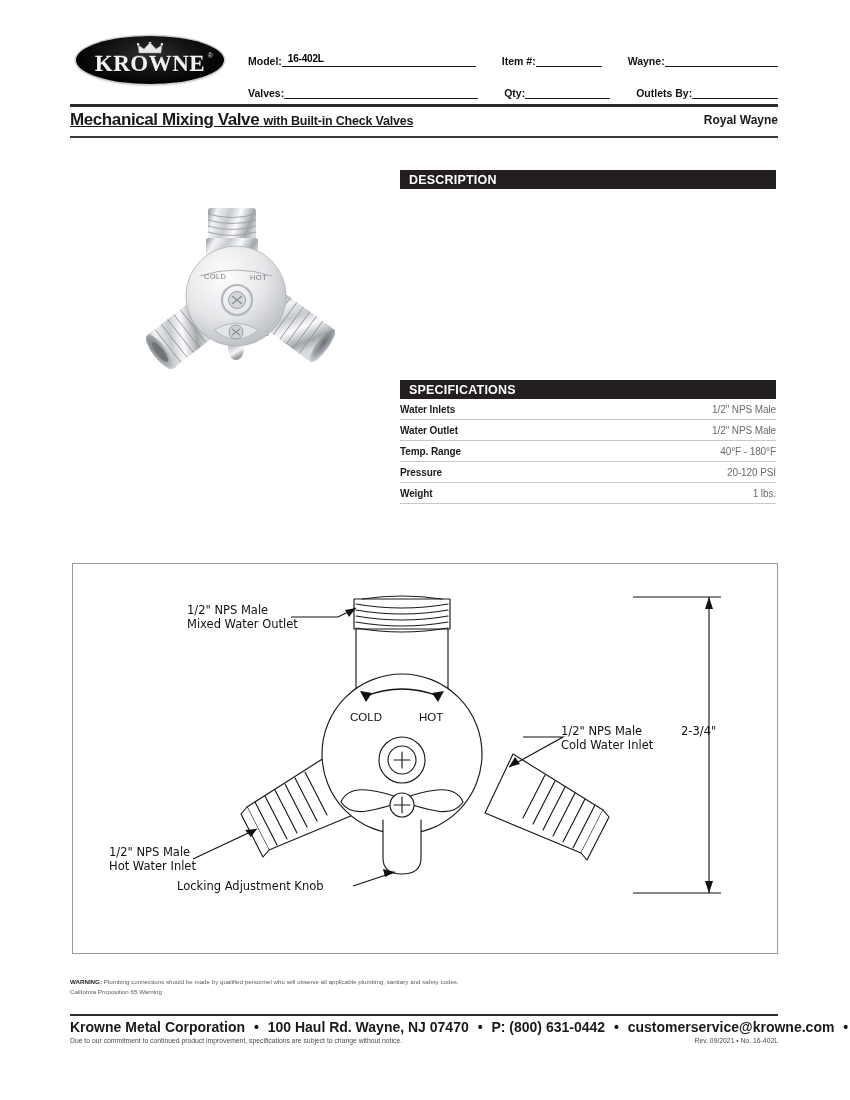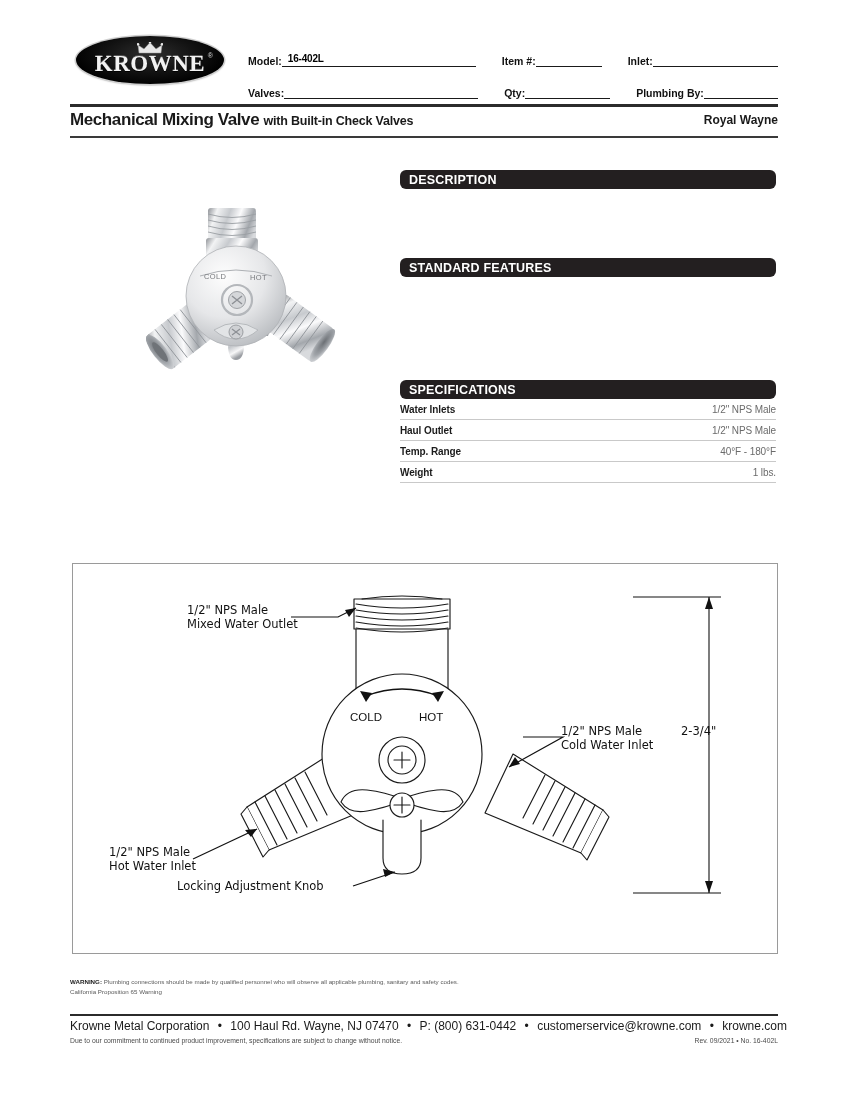--- a/index.html
+++ b/index.html
@@ -140,20 +140,21 @@
     height: 22px;
   }
   .title-main {
     position: absolute;
     left: 0; top: 0;
     font-size: 17px;
     font-weight: bold;
     letter-spacing: -0.4px;
     color: #1a1a1a;
     white-space: nowrap;
+    text-decoration: underline;
   }
   .title-sub {
     font-size: 12.5px;
     font-weight: bold;
     letter-spacing: -0.2px;
   }
   .title-series {
     position: absolute;
     right: 0; top: 3px;
     font-size: 12px;
@@ -169,21 +170,20 @@
     height: 19px;
     background: #231f20;
     color: #fff;
     font-size: 12.5px;
     font-weight: bold;
     letter-spacing: 0.2px;
     display: flex;
     align-items: center;
     padding-left: 9px;
     box-sizing: border-box;
-    border-radius: 6px;
   }
   .bullets {
     position: absolute;
     left: 400px;
     width: 376px;
   }
   .bullet {
     position: relative;
     padding-left: 15px;
     font-size: 9.6px;
@@ -287,22 +287,22 @@
     top: 1014px;
     width: 708px;
     height: 1.8px;
     background: #2b2b2b;
   }
   .footline {
     position: absolute;
     left: 70px;
     top: 1019px;
     width: 708px;
-    font-size: 12px;
-    font-weight: normal;
+    font-size: 14px;
+    font-weight: bold;
     color: #1a1a1a;
     white-space: nowrap;
   }
   .footdot { padding: 0 5px; }
   .footnote {
     position: absolute;
     left: 70px;
     top: 1037px;
     font-size: 6.8px;
     color: #4a4a4a;
@@ -341,38 +341,38 @@
         <span class="flabel">Model:</span>
         <span class="fline" style="width:194px;">
           <span class="fval">16-402L</span>
         </span>
         <span class="sp"></span>
         <span class="flabel">Item #:</span>
         <span class="fline" style="width:66px;">
           <span class="fval" style="font-size:11px;"></span>
         </span>
         <span class="sp"></span>
-        <span class="flabel">Inlet:</span>
+        <span class="flabel">Wayne:</span>
         <span class="fline" style="flex:1;">
           <span class="fval" style="font-size:11px;"></span>
         </span>
       </div>
 
       <div class="frow r2">
         <span class="flabel">Valves:</span>
         <span class="fline" style="width:194px;">
           <span class="fval" style="font-size:11px;"></span>
         </span>
         <span class="sp"></span>
         <span class="flabel">Qty:</span>
         <span class="fline" style="width:85px;">
           <span class="fval" style="font-size:11px;"></span>
         </span>
         <span class="sp"></span>
-        <span class="flabel">Plumbing By:</span>
+        <span class="flabel">Outlets By:</span>
         <span class="fline" style="flex:1;">
           <span class="fval" style="font-size:11px;"></span>
         </span>
       </div>
     </div>
   </div>
 
   <div class="rule-thick" style="top:104px;"></div>
 
   <div class="titlebar">
@@ -465,35 +465,38 @@
       <circle cx="97" cy="110" r="8.5" fill="#d5d7da" stroke="#9fa2a6" stroke-width="1"></circle>
       <path d="M92 106 l10 8 M102 106 l-10 8" stroke="#8d9095" stroke-width="1.4"></path>
       <path d="M74 140 q22 -14 44 0 q-10 9 -22 9 q-12 0 -22 -9" fill="#e2e4e6" stroke="#b1b4b8" stroke-width="0.9"></path>
       <circle cx="96" cy="142" r="7" fill="#cfd1d4" stroke="#9b9ea2" stroke-width="1"></circle>
       <path d="M92 139 l8 6 M100 139 l-8 6" stroke="#8d9095" stroke-width="1.2"></path>
     </svg>
   </div>
 
   <div class="secbar" style="top:170px;">DESCRIPTION</div>
 
-  <div class="secbar" style="top:258px;">STANDARD FEATURES</div>
 
   <div class="secbar" style="top:380px;">SPECIFICATIONS</div>
   <div class="spectable">
     <div class="specrow">
       <span class="speclabel">Water Inlets</span>
       <span class="specvalue">1/2" NPS Male</span>
     </div>
     <div class="specrow">
-      <span class="speclabel">Haul Outlet</span>
+      <span class="speclabel">Water Outlet</span>
       <span class="specvalue">1/2" NPS Male</span>
     </div>
     <div class="specrow">
       <span class="speclabel">Temp. Range</span>
       <span class="specvalue">40°F -  180°F</span>
+    </div>
+    <div class="specrow">
+      <span class="speclabel">Pressure</span>
+      <span class="specvalue">20-120 PSI</span>
     </div>
     <div class="specrow">
       <span class="speclabel">Weight</span>
       <span class="specvalue">1 lbs.</span>
     </div>
   </div>
 
   <div class="drawbox">
     <svg width="704" height="387" viewBox="0 0 704 387">
       <g stroke="#1a1a1a" stroke-width="1.15" fill="#fff" stroke-linejoin="round" stroke-linecap="round">

